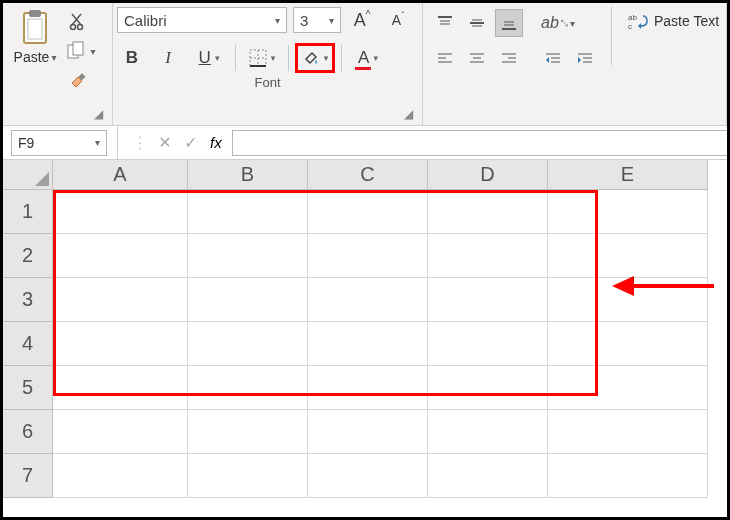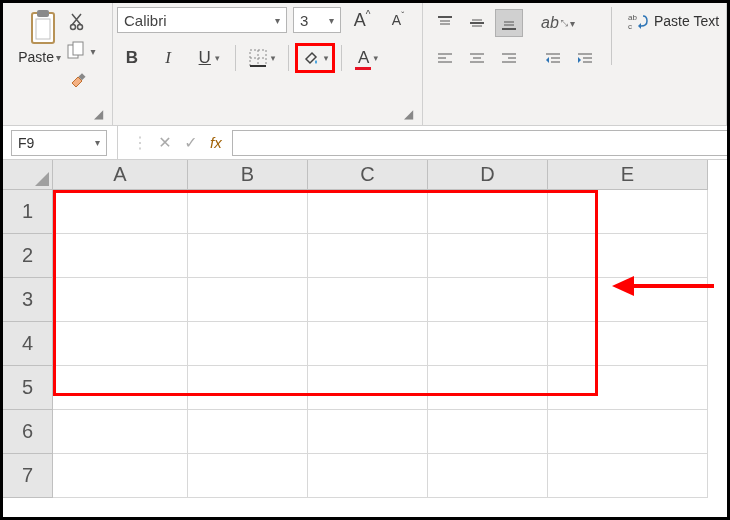--- a/index.html
+++ b/index.html
@@ -2,21 +2,21 @@
 <html><head>
 <meta charset="utf-8">
 <style>
 * { box-sizing: border-box; margin: 0; padding: 0; }
 body { font-family: "Segoe UI", Arial, sans-serif; font-size: 13px; background: #fff; width: 730px; height: 520px; overflow: hidden; border: 3px solid #000; }
 .ribbon { background: #f3f2f1; border-bottom: 1px solid #d0d0d0; height: 123px; display: flex; }
 .group { border-right: 1px solid #d0d0d0; display: flex; flex-direction: column; position: relative; }
 .group-label { text-align: center; font-size: 13px; color: #555; padding: 2px 0 4px; }
 .group-content { flex: 1; display: flex; align-items: flex-start; padding: 4px 6px 0; gap: 4px; }
 .clipboard { width: 110px; }
-.paste-block { display: flex; flex-direction: column; align-items: flex-end; width: 52px; }
+.paste-block { display: flex; flex-direction: column; align-items: center; width: 52px; }
 .paste-icon { width: 36px; height: 40px; display:flex; align-items:center; justify-content:center; }
 .paste-label { font-size: 14px; color: #333; margin-top: 2px; display:flex; align-items:center; gap:2px; }
 .clip-side { display: flex; flex-direction: column; gap: 6px; padding-top: 2px; }
 .icon-btn { width: 26px; height: 24px; display:flex; align-items:center; justify-content:center; cursor:pointer; }
 .icon-btn.wd { width: 32px; }
 .font-group { width: 310px; }
 .font-rows { display:flex; flex-direction:column; gap:8px; width:100%; padding:2px 4px 0; }
 .font-row { display:flex; align-items:center; gap:6px; }
 .combo { background:#fff; border:1px solid #b5b5b5; height:26px; display:flex; align-items:center; padding:0 6px; font-size:15px; color:#444; }
 .font-name { width: 170px; justify-content:space-between; }
@@ -34,21 +34,21 @@
 .align-row { display:flex; align-items:center; gap:4px; }
 .abtn { width:28px; height:28px; display:flex; align-items:center; justify-content:center; cursor:pointer; color:#555; }
 .abtn.sel { background:#d0d0d0; border:1px solid #b0b0b0; }
 .wrap-merge { display:flex; flex-direction:column; gap:6px; margin-left:6px; }
 .wm-btn { display:flex; align-items:center; gap:6px; font-size:14px; color:#333; cursor:pointer; height:28px; }
 
 .fbar { height:34px; border-bottom:1px solid #d0d0d0; display:flex; align-items:center; background:#fff; }
 .name-box { width:96px; height:26px; border:1px solid #b5b5b5; background:#fff; margin:0 0 0 8px; display:flex; align-items:center; padding:0 6px; font-size:14px; color:#333; justify-content:space-between; }
 .fbar-sep { width:1px; height:34px; background:#d0d0d0; margin:0 10px; }
 .fx-btn { width:26px; height:26px; display:flex; align-items:center; justify-content:center; color:#aaa; font-size:16px; cursor:pointer; }
-.fx-label { font-style:italic; font-size:15px; color:#a16207; margin:0 6px; }
+.fx-label { font-style:italic; font-size:15px; color:#000000; margin:0 6px; }
 .fbar-input { flex:1; height:26px; border:1px solid #b5b5b5; border-right:none; background:#fff; margin-left:4px; }
 .corner { width:50px; height:30px; background:#e6e6e6; border-right:1px solid #c0c0c0; border-bottom:1px solid #c0c0c0; position:relative; }
 .corner::after { content:""; position:absolute; right:3px; bottom:3px; width:0; height:0; border-left:14px solid transparent; border-bottom:14px solid #a0a0a0; }
 .col-headers { display:flex; }
 .ch { height:30px; background:#e6e6e6; border-right:1px solid #c0c0c0; border-bottom:1px solid #c0c0c0; display:flex; align-items:center; justify-content:center; font-size:20px; color:#555; }
 .row-headers { display:flex; flex-direction:column; }
 .rh { width:50px; background:#e6e6e6; border-right:1px solid #c0c0c0; border-bottom:1px solid #c0c0c0; display:flex; align-items:center; justify-content:center; font-size:20px; color:#555; }
 .cells { position:relative; }
 .cell-row { display:flex; }
 .cell { border-right:1px solid #d8d8d8; border-bottom:1px solid #d8d8d8; background:#fff; }
@@ -145,20 +145,21 @@
           <span class="dd">▾</span>
         </div>
         <div class="sep"></div>
         <div class="fmt-btn split">
           <span style="font-size:17px;color:#444;">A</span>
             <span class="dd">▾</span>
           <div class="font-color-bar"></div>
         </div>
       </div>
     </div>
+    <div class="group-label">Font</div>
     <div class="dlg-launch">◢</div>
   </div>
 
   <div class="group align-group">
     <div class="group-content" style="gap:10px;">
       <div class="align-rows">
         <div class="align-row">
           <div class="abtn">
               <svg width="18" height="18">
                 <line x1="2" y1="3" x2="16" y2="3" stroke="#555" stroke-width="2"></line>

